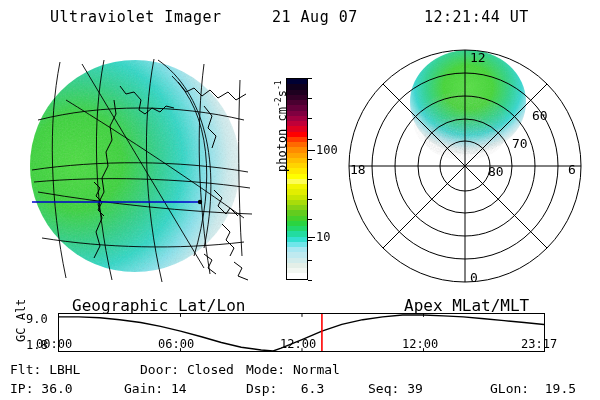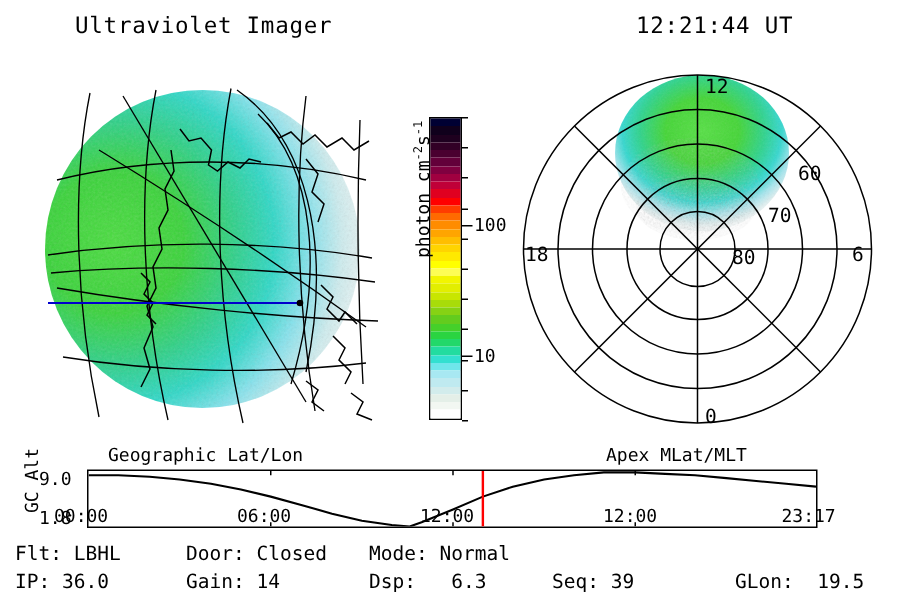--- a/index.html
+++ b/index.html
@@ -39,35 +39,36 @@
   
   #polar-panel{left:336px;top:42px;width:258px;height:250px;}
 
   
   #orbit{left:0;top:296px;width:600px;height:58px;}
   #orbit-box{position:absolute;left:58px;top:17px;width:487px;height:39px;
              border:1px solid #000;box-sizing:border-box;}
   #orbit-ylab{position:absolute;left:14px;top:46px;font-size:12px;
               transform:rotate(-90deg);transform-origin:left top;white-space:nowrap;}
   .ytick{position:absolute;left:26px;font-size:12px;transform:translateY(-50%);}
-  .olab{position:absolute;top:40px;font-size:12px;}
+  .olab{position:absolute;top:40px;font-size:16px;}
   .xtlab{position:absolute;top:41px;font-size:12px;}
 
   
   #footer{left:0;top:362px;width:600px;height:38px;}
   .frow{position:absolute;left:0;width:600px;height:17px;}
   .fcell{position:absolute;font-size:13px;white-space:pre;}
 </style>
 </head>
 <body>
 
 <div id="root">
 
   <div id="header" class="abs">
     <div class="t txt" id="title">Ultraviolet Imager</div>
+    <div class="t txt" id="hdr-date">21 Aug 07</div>
     <div class="t txt" id="hdr-time">12:21:44 UT</div>
   </div>
 
   <div id="globe-panel" class="abs">
     <div id="globe-disk">
       <svg class="diskimg" viewBox="0 0 210 212" preserveAspectRatio="none">
         <defs>
           <radialGradient id="aur" cx="22%" cy="48%" r="85%">
             <stop offset="0%" stop-color="#4ade3f"></stop>
             <stop offset="26%" stop-color="#3ad43a"></stop>
@@ -282,21 +283,21 @@
     <div class="xtlab" style="left:36px">00:00</div>
     <div class="xtlab" style="left:158px">06:00</div>
     <div class="xtlab" style="left:280px">12:00</div>
     <div class="xtlab" style="left:402px">12:00</div>
     <div class="xtlab" style="left:521px">23:17</div>
   </div>
 
   <div id="footer" class="abs">
     <div class="frow" style="top:0px">
       <div class="fcell" style="left:10px"><span>Flt:</span> <span>LBHL</span></div>
-      <div class="fcell" style="left:124px"><span>Door:</span> <span>Closed</span></div>
+      <div class="fcell" style="left:140px"><span>Door:</span> <span>Closed</span></div>
       <div class="fcell" style="left:246px"><span>Mode:</span> <span>Normal</span></div>
     </div>
     <div class="frow" style="top:19px">
       <div class="fcell" style="left:10px"><span>IP:</span> <span>36.0</span></div>
       <div class="fcell" style="left:124px"><span>Gain:</span> <span>14</span></div>
       <div class="fcell" style="left:246px"><span>Dsp:</span> <span>  6.3</span></div>
       <div class="fcell" style="left:368px"><span>Seq:</span> <span>39</span></div>
       <div class="fcell" style="left:490px"><span>GLon:</span> <span> 19.5</span></div>
     </div>
   </div>

